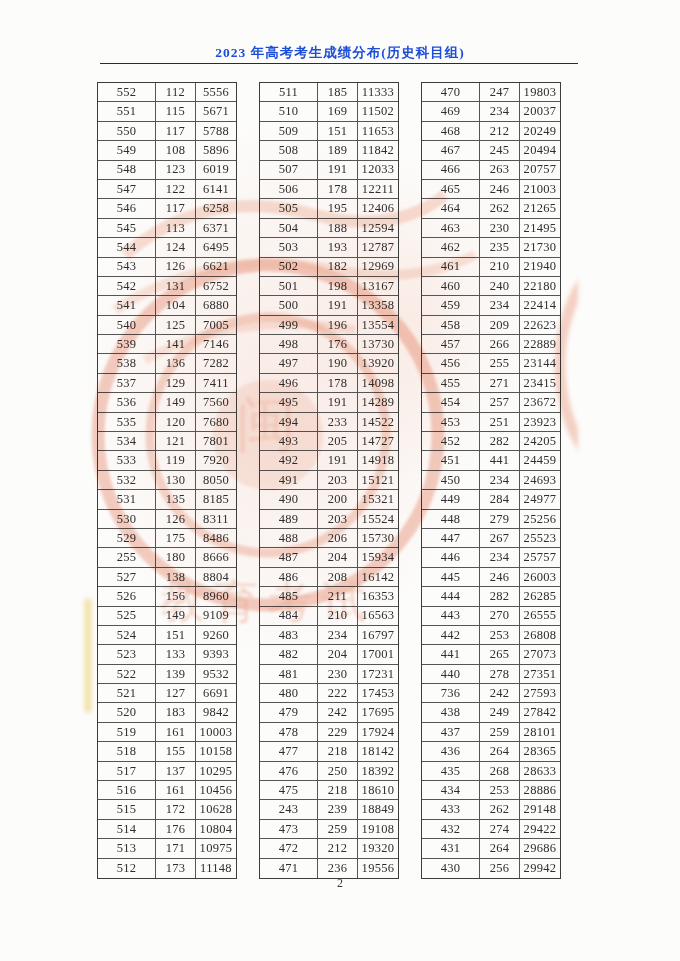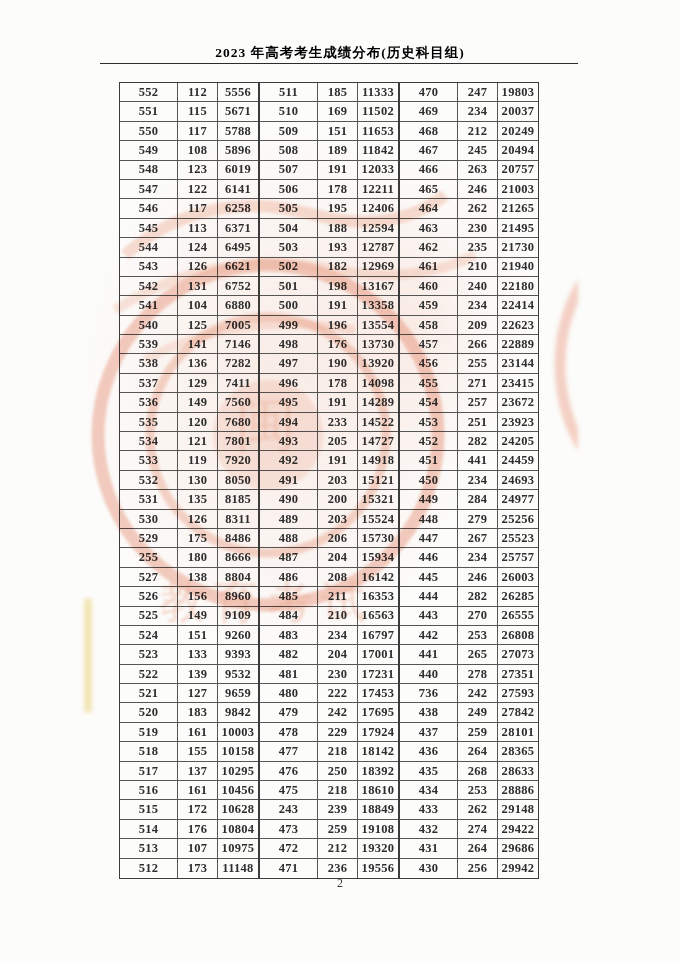--- a/index.html
+++ b/index.html
@@ -9,31 +9,31 @@
     background:#fcfcfb;
     font-family:"Liberation Serif","DejaVu Serif",serif;
     color:#2f2f2f;
   }
   .page { position:absolute; inset:0; }
 
   
   .title {
     position:absolute; top:44px; left:0; width:100%;
     text-align:center; font-weight:bold; font-size:13.5px;
-    letter-spacing:1px; color:#000000;
+    letter-spacing:1px; color:#1d4ed8;
   }
   .title-rule {
     position:absolute; top:63px; left:100px; width:478px;
     border-top:1.6px solid #2c2c2c;
   }
 
   
   .tables {
     position:absolute; left:97px; top:82px; width:464px; height:797px;
-    display:flex; justify-content:center; z-index:2;font-weight:bold;
+    display:flex; justify-content:space-between; z-index:2;
   }
   .score-table {
     width:140px; height:797px;
     display:grid;
     grid-template-columns:42% 29% 29%;
     grid-auto-rows:1fr;
     border:1.4px solid #3c3c3c;
     background:transparent;
   }
   .cell {
@@ -177,21 +177,21 @@
         <div class="cell">151</div>
         <div class="cell">9260</div>
         <div class="cell">523</div>
         <div class="cell">133</div>
         <div class="cell">9393</div>
         <div class="cell">522</div>
         <div class="cell">139</div>
         <div class="cell">9532</div>
         <div class="cell">521</div>
         <div class="cell">127</div>
-        <div class="cell">9659</div>
+        <div class="cell">6691</div>
         <div class="cell">520</div>
         <div class="cell">183</div>
         <div class="cell">9842</div>
         <div class="cell">519</div>
         <div class="cell">161</div>
         <div class="cell">10003</div>
         <div class="cell">518</div>
         <div class="cell">155</div>
         <div class="cell">10158</div>
         <div class="cell">517</div>
@@ -200,21 +200,21 @@
         <div class="cell">516</div>
         <div class="cell">161</div>
         <div class="cell">10456</div>
         <div class="cell">515</div>
         <div class="cell">172</div>
         <div class="cell">10628</div>
         <div class="cell">514</div>
         <div class="cell">176</div>
         <div class="cell">10804</div>
         <div class="cell">513</div>
-        <div class="cell">107</div>
+        <div class="cell">171</div>
         <div class="cell">10975</div>
         <div class="cell">512</div>
         <div class="cell">173</div>
         <div class="cell">11148</div>
       </div>
     <div class="score-table">
         <div class="cell">511</div>
         <div class="cell">185</div>
         <div class="cell">11333</div>
         <div class="cell">510</div>

